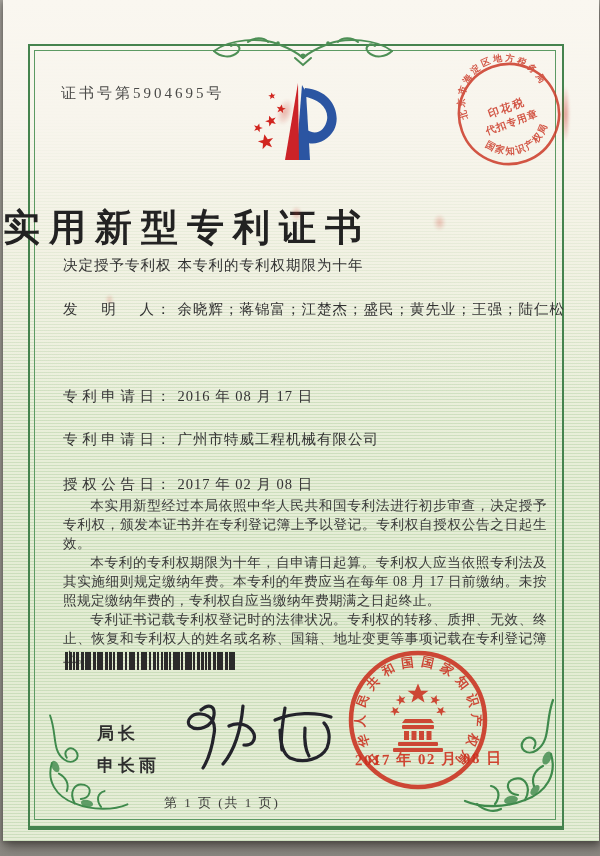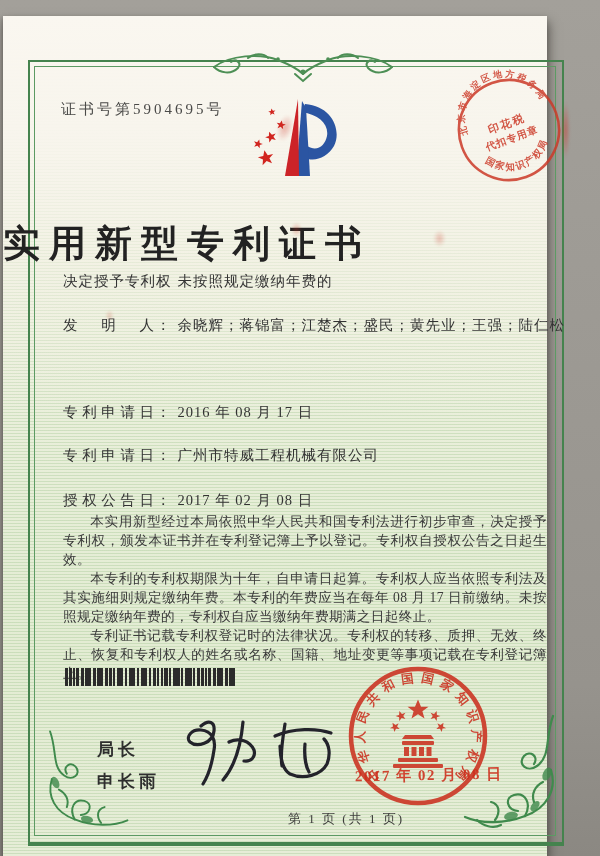--- a/index.html
+++ b/index.html
@@ -1,18 +1,18 @@
 <!DOCTYPE html>
 <html><head>
 <meta charset="utf-8">
 <style>
   html,body{margin:0;padding:0;width:600px;height:856px;overflow:hidden;
     background:linear-gradient(180deg,#a3a09a 0%,#96938d 80%,#8b8882 100%);
     font-family:"Liberation Serif","DejaVu Serif",serif;}
-  #paper{position:absolute;left:3px;top:16px;width:544px;height:841px;
+  #paper{position:absolute;left:3px;top:0;width:596px;height:841px;
     box-shadow:2px 6px 10px rgba(55,52,48,.65), -1px 2px 4px rgba(55,52,48,.35);
     background-image:
       linear-gradient(180deg, rgba(250,247,240,1) 0%, rgba(248,245,237,.96) 14%, rgba(244,242,230,.55) 30%, rgba(240,241,224,0) 48%),
       repeating-linear-gradient(180deg, rgba(138,184,122,.28) 0px, rgba(138,184,122,.28) 1px, rgba(0,0,0,0) 1px, rgba(0,0,0,0) 3px),
       linear-gradient(180deg,#f8f5ee 0%, #f0f1e1 30%, #e7eed8 55%, #e3ecd3 75%, #e6edd7 100%);
     }
   
   .frame-outer{position:absolute;left:25px;top:44px;width:532px;height:780px;
     border:2px solid #45834e;border-bottom-width:4px;}
   .frame-inner{position:absolute;left:31px;top:50px;width:520px;height:768px;
@@ -35,21 +35,21 @@
       repeating-linear-gradient(90deg,#2b2b2b 0 1px,rgba(0,0,0,0) 1px 6px),
       repeating-linear-gradient(90deg,#2b2b2b 0 3px,rgba(0,0,0,0) 3px 11px);}
   .officer{position:absolute;left:94px;font-family:"Liberation Sans","DejaVu Sans",sans-serif;
     font-weight:700;font-size:17px;letter-spacing:4px;color:#2e2e2e;}
   .officer.t{top:722px}.officer.n{top:754px}
   .signature{position:absolute;left:168px;top:688px;}
   .patent-seal{position:absolute;left:342px;top:647px;opacity:.92;}
   .date-stamp{position:absolute;left:352px;top:750px;font-size:15px;font-weight:700;
     color:rgba(205,44,26,.88);letter-spacing:1.5px;transform:rotate(-1deg);white-space:nowrap;z-index:5;}
   .tax-seal{position:absolute;left:444px;top:52px;transform:rotate(-20deg);opacity:.85;}
-  .page-footer{position:absolute;left:161px;top:794px;width:240px;text-align:right;
+  .page-footer{position:absolute;left:161px;top:794px;width:240px;text-align:left;
     font-size:13px;letter-spacing:2px;color:#3e3e3c;}
   .ornament-top{position:absolute;left:205px;top:34px;}
   .corner-flourish{position:absolute;}
   .cf-br{left:452px;top:696px;}
   .cf-bl{left:28px;top:712px;transform:scaleX(-1);}
   .smudge{position:absolute;border-radius:50%;filter:blur(1px);pointer-events:none;}
   .sm1{left:274px;top:98px;width:16px;height:28px;background:radial-gradient(rgba(204,56,40,.35),rgba(204,56,40,0) 70%);transform:rotate(18deg);}
   .sm2{left:288px;top:206px;width:11px;height:15px;background:radial-gradient(rgba(204,56,40,.30),rgba(204,56,40,0) 70%);}
   .sm3{left:430px;top:214px;width:13px;height:17px;background:radial-gradient(rgba(204,56,40,.28),rgba(204,56,40,0) 70%);}
   .sm4{left:558px;top:86px;width:9px;height:56px;background:radial-gradient(rgba(200,45,30,.45),rgba(200,45,30,0) 72%);}
@@ -127,21 +127,21 @@
       <use href="#st" transform="translate(27,62) scale(0.78) rotate(-12)"></use>
       <use href="#st" transform="translate(19,48) scale(0.46) rotate(16)"></use>
       <use href="#st" transform="translate(32,41) scale(0.56) rotate(-20)"></use>
       <use href="#st" transform="translate(42,29) scale(0.46) rotate(10)"></use>
       <use href="#st" transform="translate(33,16) scale(0.36) rotate(-8)"></use>
     </g>
   </svg>
 
   <div class="title">实用新型专利证书</div>
 
-  <div class="field f1"><span class="flabel">决定授予专利权</span><span class="fcolon">：</span><span>未按照规定缴纳年费的</span></div>
+  <div class="field f1"><span class="flabel">决定授予专利权</span><span class="fcolon">：</span><span>本专利的专利权期限为十年</span></div>
   <div class="field f2"><span class="flabel">发明人</span><span class="fcolon">：</span><span>余晓辉；蒋锦富；江楚杰；盛民；黄先业；王强；陆仁松</span></div>
   <div class="field f4"><span class="flabel">专利申请日</span><span class="fcolon">：</span><span>2016 年 08 月 17 日</span></div>
   <div class="field f5"><span class="flabel">专利申请日</span><span class="fcolon">：</span><span>广州市特威工程机械有限公司</span></div>
   <div class="field f6"><span class="flabel">授权公告日</span><span class="fcolon">：</span><span>2017 年 02 月 08 日</span></div>
 
   <div class="body-text">
     <p>本实用新型经过本局依照中华人民共和国专利法进行初步审查，决定授予专利权，颁发本证书并在专利登记簿上予以登记。专利权自授权公告之日起生效。</p>
     <p>本专利的专利权期限为十年，自申请日起算。专利权人应当依照专利法及其实施细则规定缴纳年费。本专利的年费应当在每年 08 月 17 日前缴纳。未按照规定缴纳年费的，专利权自应当缴纳年费期满之日起终止。</p>
     <p>专利证书记载专利权登记时的法律状况。专利权的转移、质押、无效、终止、恢复和专利权人的姓名或名称、国籍、地址变更等事项记载在专利登记簿上。</p>
   </div>

